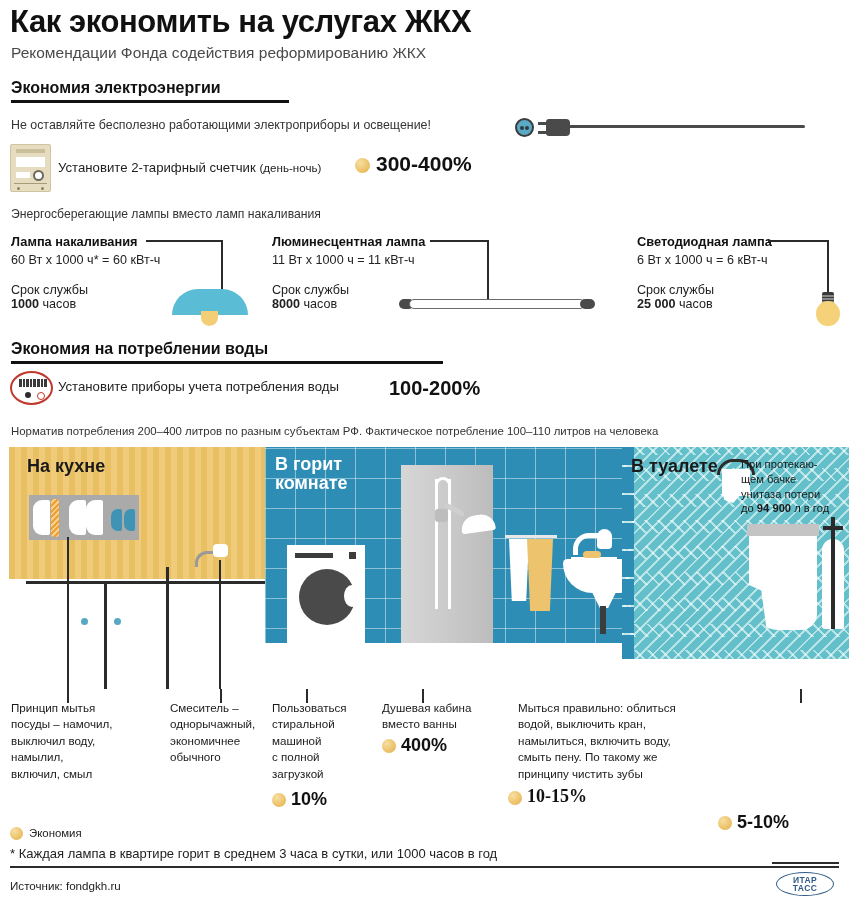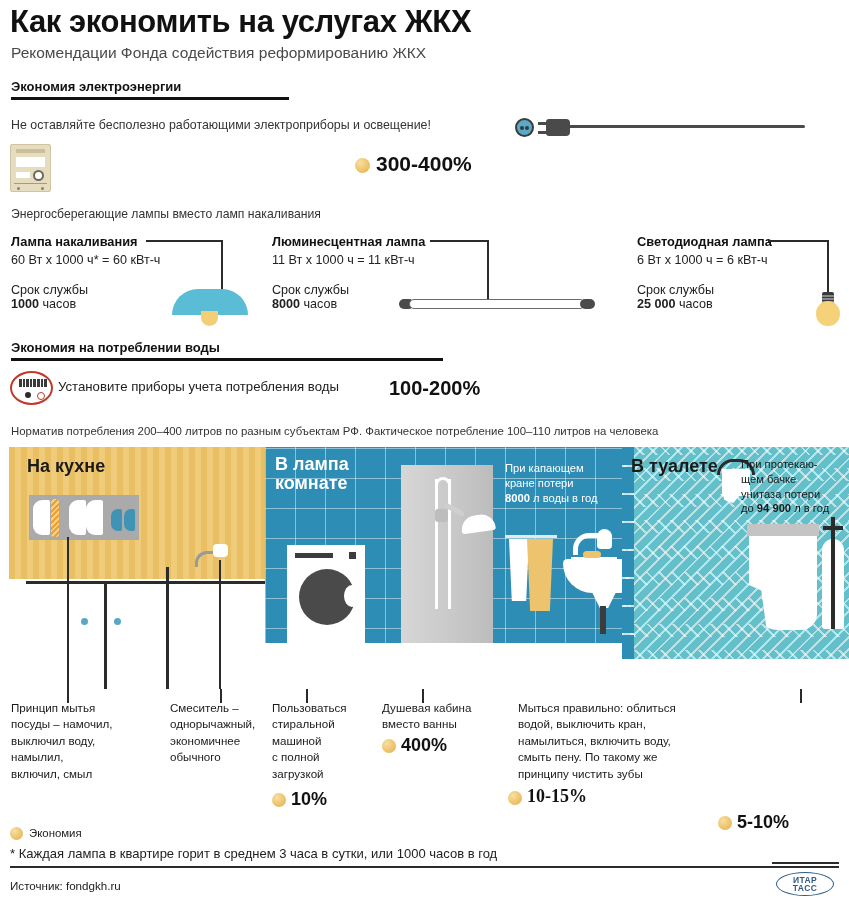--- a/index.html
+++ b/index.html
@@ -16,21 +16,21 @@
   .main-title {
     position: absolute; left: 10px; top: 4px;
     font-size: 31px; font-weight: bold; letter-spacing: -0.4px;
     color: #111; white-space: nowrap;
   }
   .sub-title {
     position: absolute; left: 11px; top: 44px;
     font-size: 15.5px; color: #4a4a4a; white-space: nowrap;
   }
   .section-head {
-    position: absolute; font-size: 13px; font-weight: bold; color: #111;
+    position: absolute; font-size: 16px; font-weight: bold; color: #111;
     border-bottom: 3px solid #111; padding-bottom: 3px; white-space: nowrap;
   }
   #sec-electro { left: 11px; top: 79px; width: 278px; }
   #sec-water   { left: 11px; top: 340px; width: 432px; }
 
   
   .lead-line {
     position: absolute; left: 11px; top: 118px;
     font-size: 12.4px; color: #333; white-space: nowrap;
   }
@@ -344,20 +344,24 @@
   <div class="lead-line">Не оставляйте бесполезно работающими электроприборы и освещение!</div>
 
   <div class="meter-icon">
     <div class="mrow m1"></div>
       <div class="mrow m2"></div>
       <div class="mrow m3"></div>
     <div class="dial"></div>
       <div class="ln"></div>
     <div class="dot d1"></div>
       <div class="dot d2"></div>
+  </div>
+  <div class="meter-label">
+    <span>Установите 2-тарифный счетчик</span>
+    <span class="small">(день-ночь)</span>
   </div>
   <div class="pct-big" id="pct-meter">
     <span class="coin"></span><span>300-400%</span>
   </div>
 
   <div class="socket">
       <span class="h h1"></span>
       <span class="h h2"></span>
     </div>
   <div class="plug-pin p1"></div>
@@ -478,25 +482,22 @@
       <div class="towel-bar"></div>
       <div class="towel t-white"></div>
       <div class="towel t-yellow"></div>
       <div class="sink-faucet-arc"></div>
       <div class="sink-tap"></div>
       <div class="soap-tray"></div>
       <div class="soap"></div>
       <div class="sink"></div>
       <div class="sink-ped"></div>
       <div class="sink-pipe"></div>
-      <div class="panel-head" id="head-bath">В лампа
+      <div class="panel-head" id="head-bath">В горит
 комнате</div>
-      <div class="panel-note" id="note-bath"><span>При капающем
-кране потери
-</span><b>8000</b><span> л воды в год</span></div>
     </div>
 
     <div class="panel" id="panel-toilet">
       <div class="tchev"></div>
       <div class="t-edge"></div>
       <div class="t-floor"></div>
       <div class="tp-holder"></div>
       <div class="tp-roll"></div>
       <div class="tp-tail"></div>
       <div class="toilet-tank"></div>

